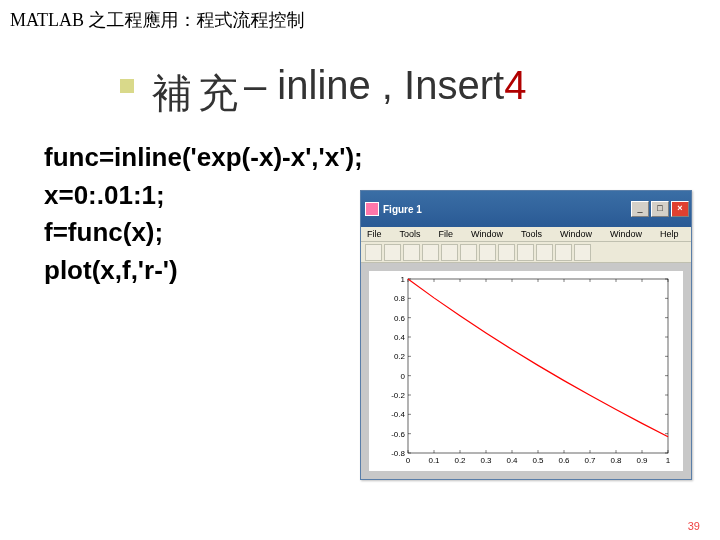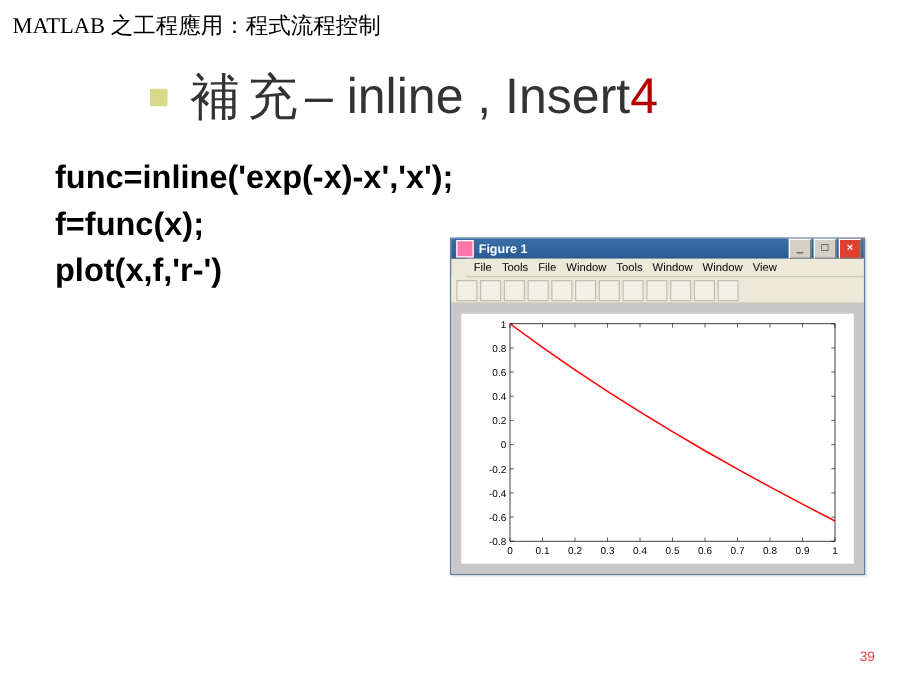--- a/index.html
+++ b/index.html
@@ -26,20 +26,21 @@
     width: 14px;
     height: 14px;
     background: #d9d98a;
     margin-right: 18px;
   }
   .title-cjk {
     font-family: "DFKai-SB", "KaiTi", serif;
     font-size: 40px;
     letter-spacing: 6px;
     color: #333;
+    margin-top: 16px;
   }
   .title-latin {
     font-family: Verdana, sans-serif;
     font-size: 40px;
     color: #333;
   }
   .title-last {
     font-family: Verdana, sans-serif;
     font-size: 40px;
     color: #b00000;
@@ -58,21 +59,21 @@
     top: 190px;
     right: 28px;
     width: 330px;
     border: 1px solid #5a7ea8;
     background: #ece9d8;
     font-family: Tahoma, sans-serif;
     font-size: 10px;
     box-shadow: 1px 1px 2px rgba(0,0,0,.25);
   }
   .fw-title {
-    height: 16px;
+    height: 36px;
     background: linear-gradient(#3a6ea5, #2a5a95);
     display: flex;
     align-items: center;
     padding: 0 2px 0 4px;
     color: #fff;
   }
   .fw-title-icon {
     width: 12px; height: 12px;
     background: #f7a; border: 1px solid #fff;
     margin-right: 4px;
@@ -85,26 +86,25 @@
     border-right-color: #808080;
     border-bottom-color: #808080;
     margin-left: 2px;
     font-size: 9px; line-height: 12px;
     text-align: center; color: #000;
   }
   .fw-btn.close { background: #e04030; color: #fff; font-weight: bold; }
   .fw-menu {
     background: #ece9d8;
     display: flex;
-    gap: 8px;
+    gap: 18px;
     padding: 2px 6px;
     border-bottom: 1px solid #c0c0b0;
     font-size: 9px;
     color: #000;
-    margin-left: 12px;
   }
   .fw-tool {
     background: #ece9d8;
     height: 18px;
     display: flex;
     align-items: center;
     gap: 2px;
     padding: 1px 4px;
     border-bottom: 1px solid #c0c0b0;
   }
@@ -145,41 +145,42 @@
 
 <div class="title-row">
   <div class="bullet"></div>
   <span class="title-cjk">補充</span>
   <span class="title-latin"> – inline , Insert </span>
   <span class="title-last">4</span>
 </div>
 
 <div class="code-block">
   <div>func=inline('exp(-x)-x','x');</div>
+  <div>x=0:.01:1;</div>
   <div>f=func(x);</div>
   <div>plot(x,f,'r-')</div>
 </div>
 
 <div class="figwin">
   <div class="fw-title">
     <div class="fw-title-icon"></div>
     <div class="fw-title-text">Figure 1</div>
     <div class="fw-btn">_</div>
     <div class="fw-btn">□</div>
     <div class="fw-btn close">×</div>
   </div>
   <div class="fw-menu">
     <span>File</span>
     <span>Tools</span>
     <span>File</span>
     <span>Window</span>
     <span>Tools</span>
     <span>Window</span>
     <span>Window</span>
-    <span>View</span>
+    <span>Help</span>
   </div>
   <div class="fw-tool">
     <div class="tbtn"></div>
     <div class="tbtn"></div>
     <div class="tbtn"></div>
     <div class="tbtn"></div>
     <div class="tbtn"></div>
     <div class="tbtn"></div>
     <div class="tbtn"></div>
     <div class="tbtn"></div>

